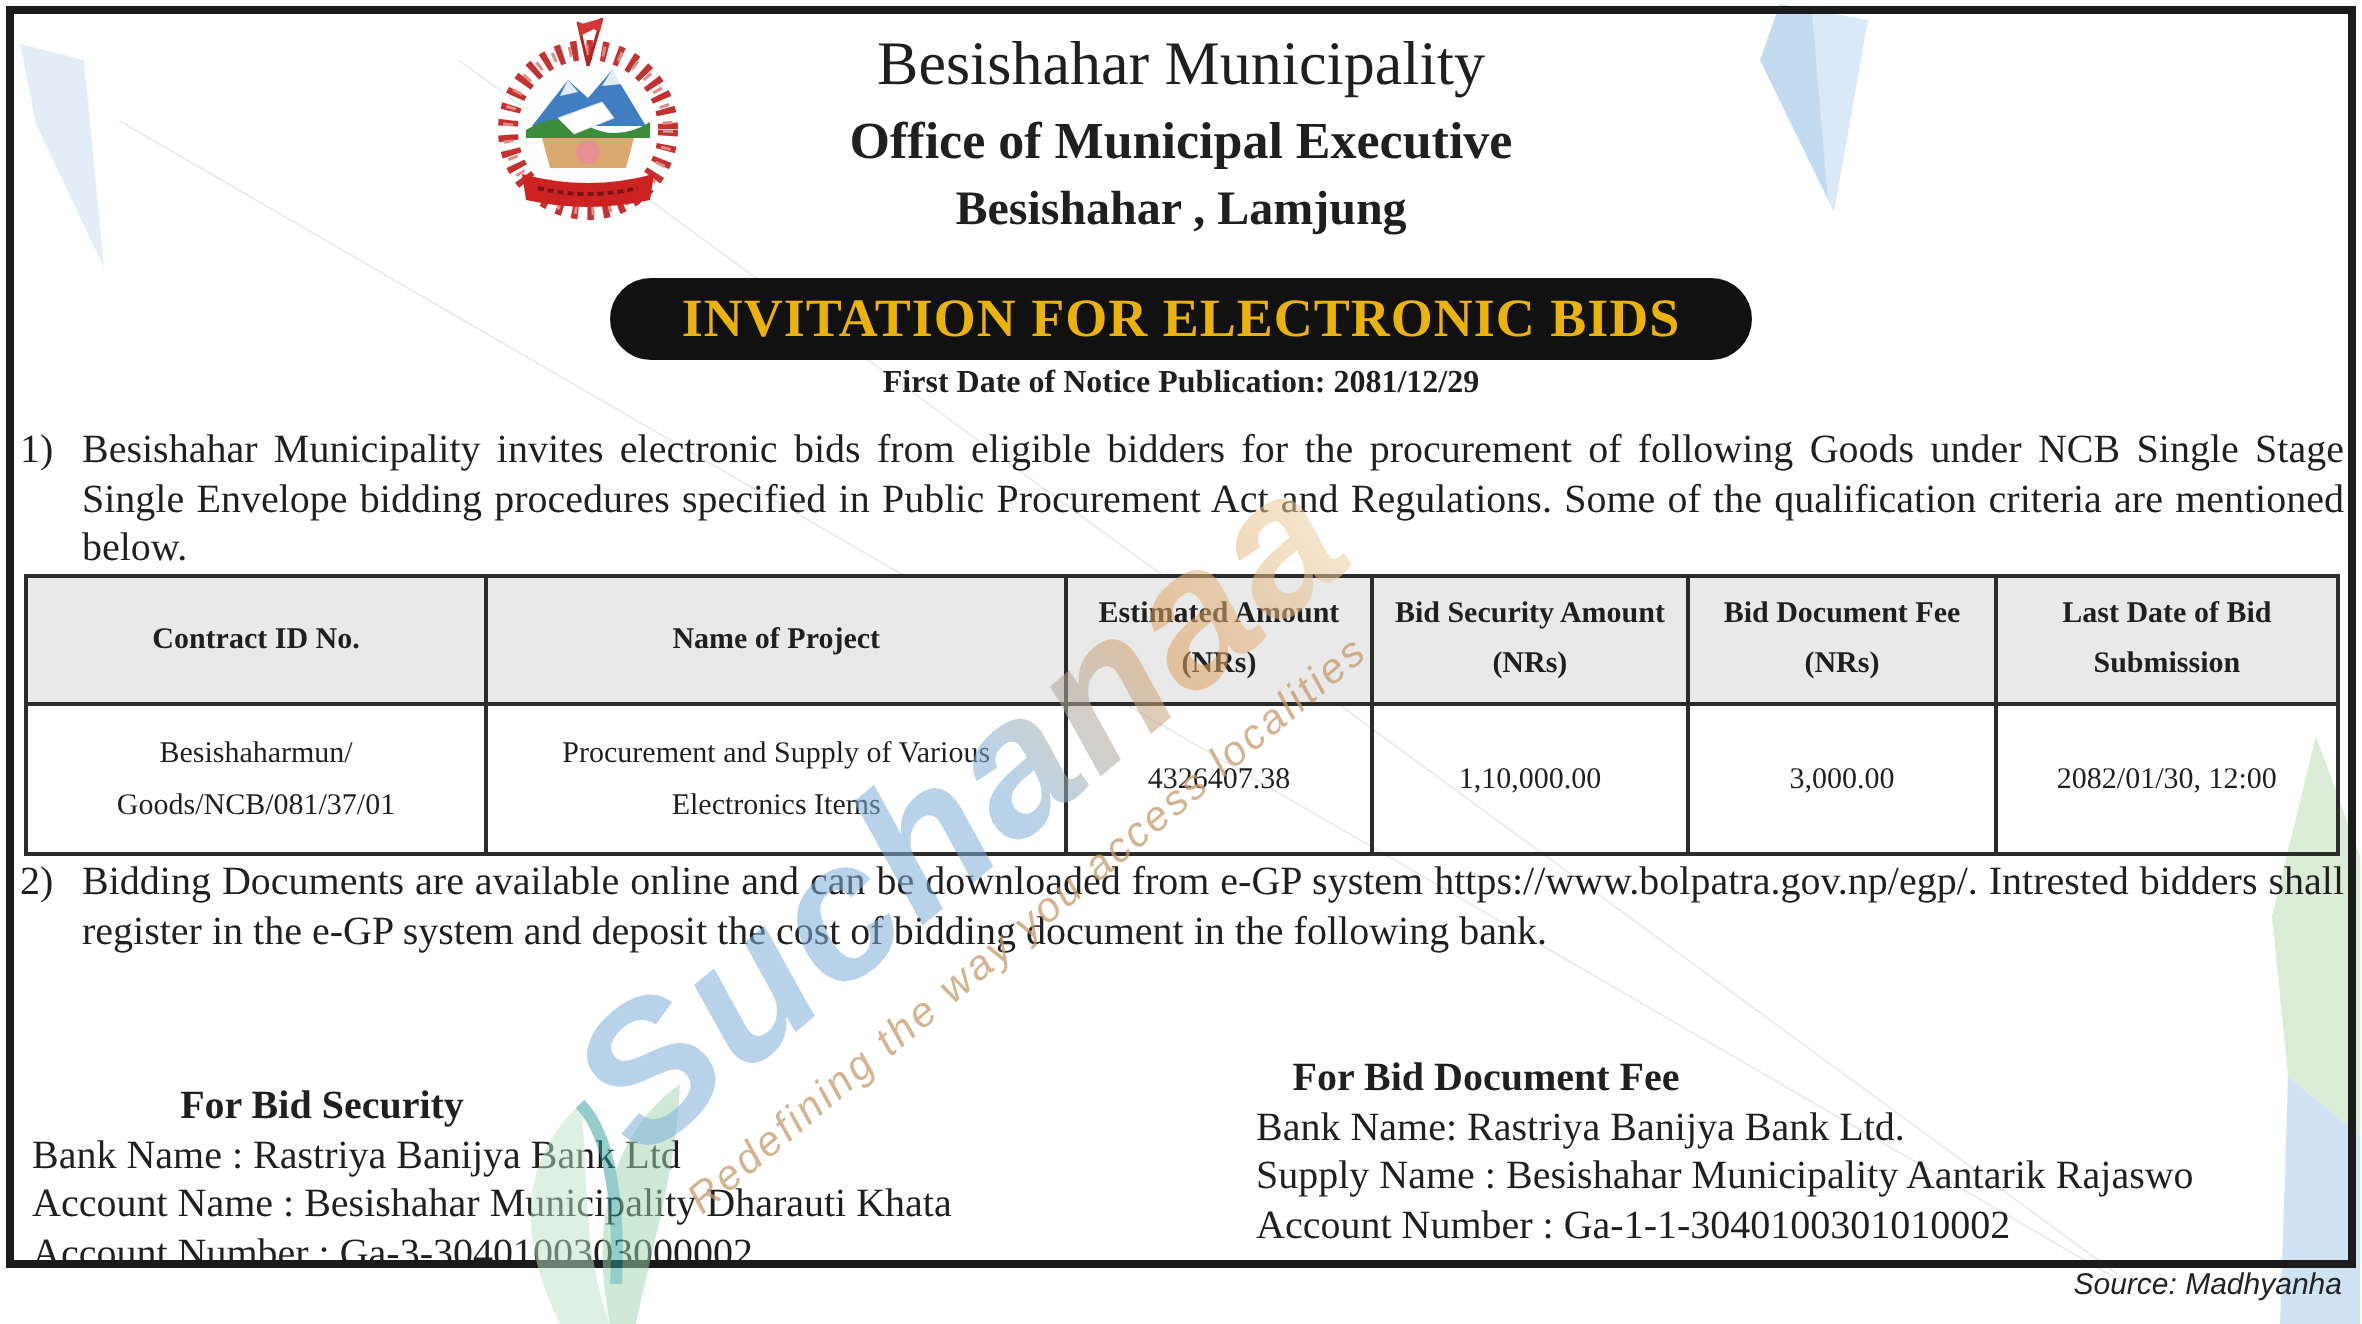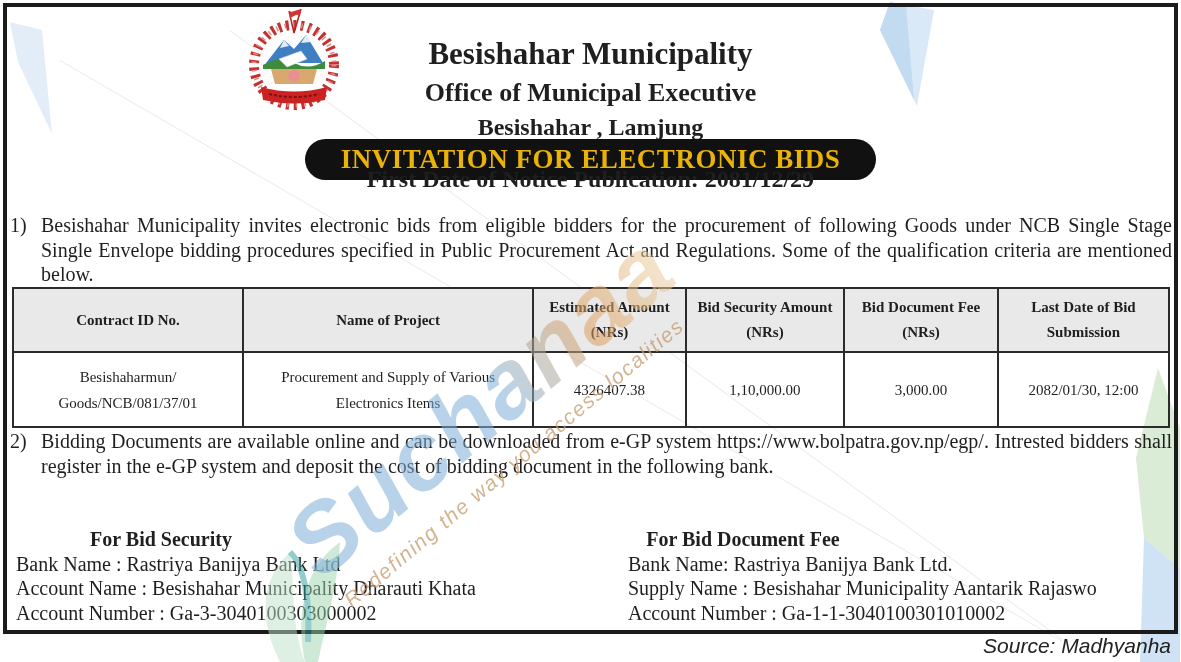--- a/index.html
+++ b/index.html
@@ -8,28 +8,28 @@
   .page{position:relative;width:1181px;height:662px;}
 
   
   .decor{position:absolute;z-index:1;pointer-events:none;}
   .hairline{position:absolute;background:rgba(60,60,60,.10);height:1px;transform-origin:0 0;z-index:1;}
   .frame{position:absolute;left:3px;top:3px;right:3px;bottom:28px;border:4px solid #1b1b1b;z-index:3;pointer-events:none;}
 
   
   .emblem{position:absolute;left:243px;top:7px;width:102px;height:106px;z-index:2;}
   .title-block{position:absolute;left:0;right:0;top:12px;text-align:center;z-index:2;}
-  .org{font-size:31px;font-weight:bold;line-height:39px;margin-top:22px;}
+  .org{font-size:31px;font-weight:normal;line-height:39px;}
   .office{font-size:26px;font-weight:bold;line-height:39px;}
   .loc{font-size:24px;font-weight:bold;line-height:31px;}
 
   .banner-wrap{position:absolute;left:0;right:0;top:139px;text-align:center;z-index:2;}
   .banner{display:inline-block;background:#111111;color:#eab308;font-weight:bold;
           font-size:27px;line-height:41px;padding:0 36px;border-radius:21px;letter-spacing:.5px;}
-  .pub{position:absolute;left:0;right:0;top:166px;text-align:center;font-size:24px;font-weight:bold;z-index:2;}
+  .pub{position:absolute;left:0;right:0;top:183px;text-align:center;font-size:16px;font-weight:bold;z-index:2;}
 
   
   .para{position:absolute;left:10px;right:9px;display:flex;z-index:2;
         font-size:20px;line-height:24.6px;}
   .para .num{flex:0 0 31px;}
   .para .ptext{flex:1;text-align:justify;}
   .para1{top:213px;}
   .para2{top:429px;}
 
   
@@ -40,25 +40,25 @@
   .bids-table td{background:transparent;height:69px;line-height:26px;}
   .c1{width:19.9%;} .c2{width:25.1%;} .c3{width:13.2%;} .c4{width:13.7%;} .c5{width:13.3%;} .c6{width:14.8%;}
 
   
   .dep-heading{position:absolute;left:0;top:494px;width:1000px;text-align:center;
                font-size:21px;font-weight:bold;z-index:2;}
   .bank{position:absolute;top:527px;z-index:2;font-size:20px;line-height:24.6px;}
   .bank-left{left:16px;}
   .bank-right{left:616px;margin-left:12px;}
   .bank-title{font-weight:bold;text-align:center;}
-  .bank-left .bank-title{width:290px;}
+  .bank-left .bank-title{width:290px;margin-top:14px;}
   .bank-right .bank-title{width:230px;}
 
   .source{position:absolute;right:10px;top:634px;font-family:"Liberation Sans", sans-serif;
-          font-style:italic;font-size:21px;color:#222;z-index:2;text-align:right;}
+          font-style:italic;font-size:15px;color:#222;z-index:2;text-align:right;}
 
   
   .watermark{position:absolute;left:268px;top:518px;transform:rotate(-40deg);transform-origin:0 0;
              z-index:4;pointer-events:none;}
   .wm-text{font-family:"Liberation Sans", sans-serif;font-weight:bold;font-style:italic;
            font-size:96px;line-height:100px;letter-spacing:2px;
            background:linear-gradient(90deg,#7fb0d8 0%,#7fb0d8 55%,#dfa05f 78%,#ecd2a8 100%);
            -webkit-background-clip:text;background-clip:text;color:transparent;opacity:.55;}
   .wm-tagline{font-family:"Liberation Sans", sans-serif;font-style:italic;font-size:21px;
               color:#c59a6b;opacity:.75;margin-top:4px;margin-left:6px;letter-spacing:1.5px;}

